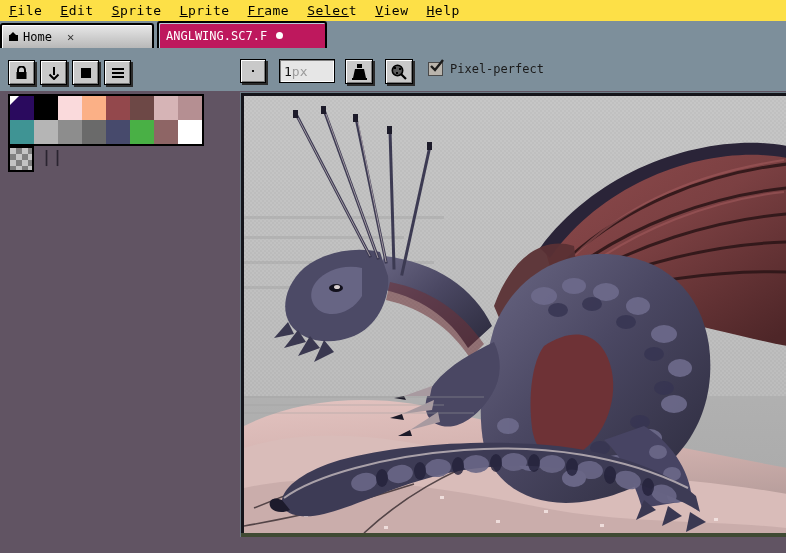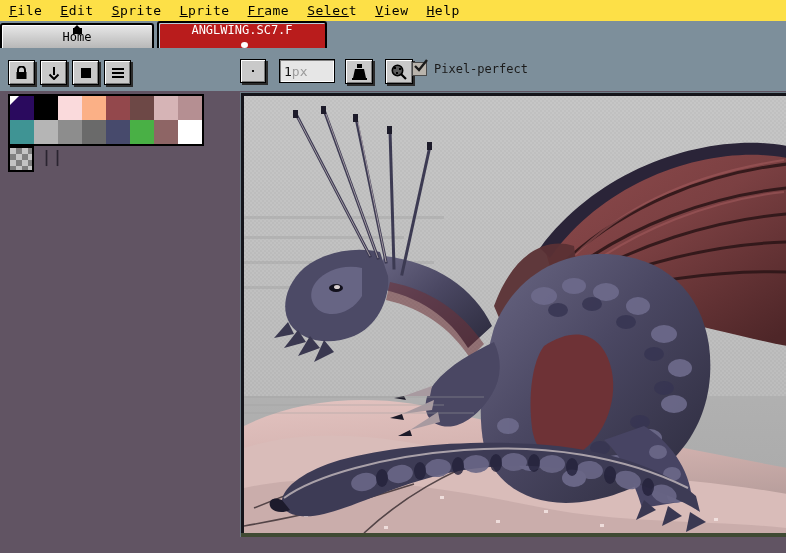--- a/index.html
+++ b/index.html
@@ -31,24 +31,24 @@
   }
   .tab{
     position:relative;height:23px;margin-right:3px;
     display:flex;align-items:center;gap:5px;
     padding:0 7px;
     font-size:12px;color:#000;
     border:2px solid #000;border-bottom:none;
     border-top-left-radius:3px;border-top-right-radius:3px;
     background:linear-gradient(#e8e8e8,#b8b8b8);
     box-shadow:inset 1px 1px 0 #fff;
-    cursor:default;white-space:nowrap;flex-direction:column;
+    cursor:default;white-space:nowrap;
   }
   .tab.active{
-    background:#b91c1c;color:#fff;height:25px;
+    background:#be185d;color:#fff;height:25px;
     box-shadow:inset 1px 1px 0 #b9cbd8;
     margin-top:39px;
   }
   .tab .home-ico{
     width:9px;height:9px;position:relative;display:inline-block;
   }
   .tab .home-ico:before{
     content:"";position:absolute;left:0;top:3px;width:9px;height:6px;background:#000;
   }
   .tab .home-ico:after{
@@ -220,21 +220,21 @@
     <div class="btn3d" style="left:385px;top:11px;width:28px;height:25px;">
       <svg width="16" height="16" viewBox="0 0 16 16">
         <circle cx="6.5" cy="6.5" r="5.2" fill="#5a5a5a" stroke="#000" stroke-width="1.6"></circle>
         <rect x="3" y="3" width="2" height="2" fill="#000"></rect>
         <rect x="8" y="4" width="2" height="2" fill="#000"></rect>
         <rect x="5" y="8" width="2" height="2" fill="#000"></rect>
         <path d="M10 10l5 5" stroke="#000" stroke-width="2.2"></path>
       </svg>
     </div>
 
-    <div class="pp-wrap" style="left:412px;top:14px;">
+    <div class="pp-wrap" style="left:428px;top:14px;">
       <span class="pp-box">
         <svg class="pp-check" viewBox="0 0 14 14">
           <path d="M1 7l4 4L13 1" fill="none" stroke="#1b1b1b" stroke-width="2.4"></path>
         </svg>
       </span>
       <span class="pp-label">Pixel-perfect</span>
     </div>
   </div>
 
   <div class="sidebar">

